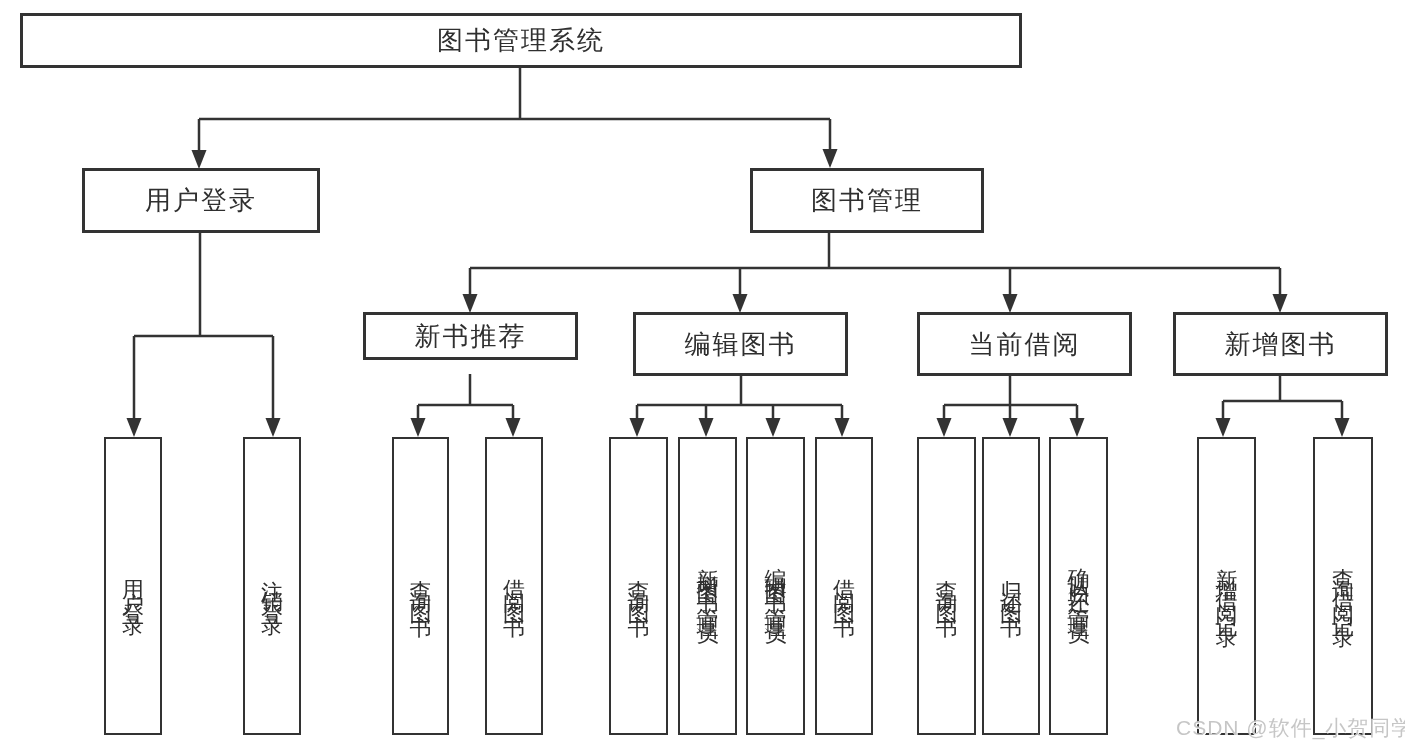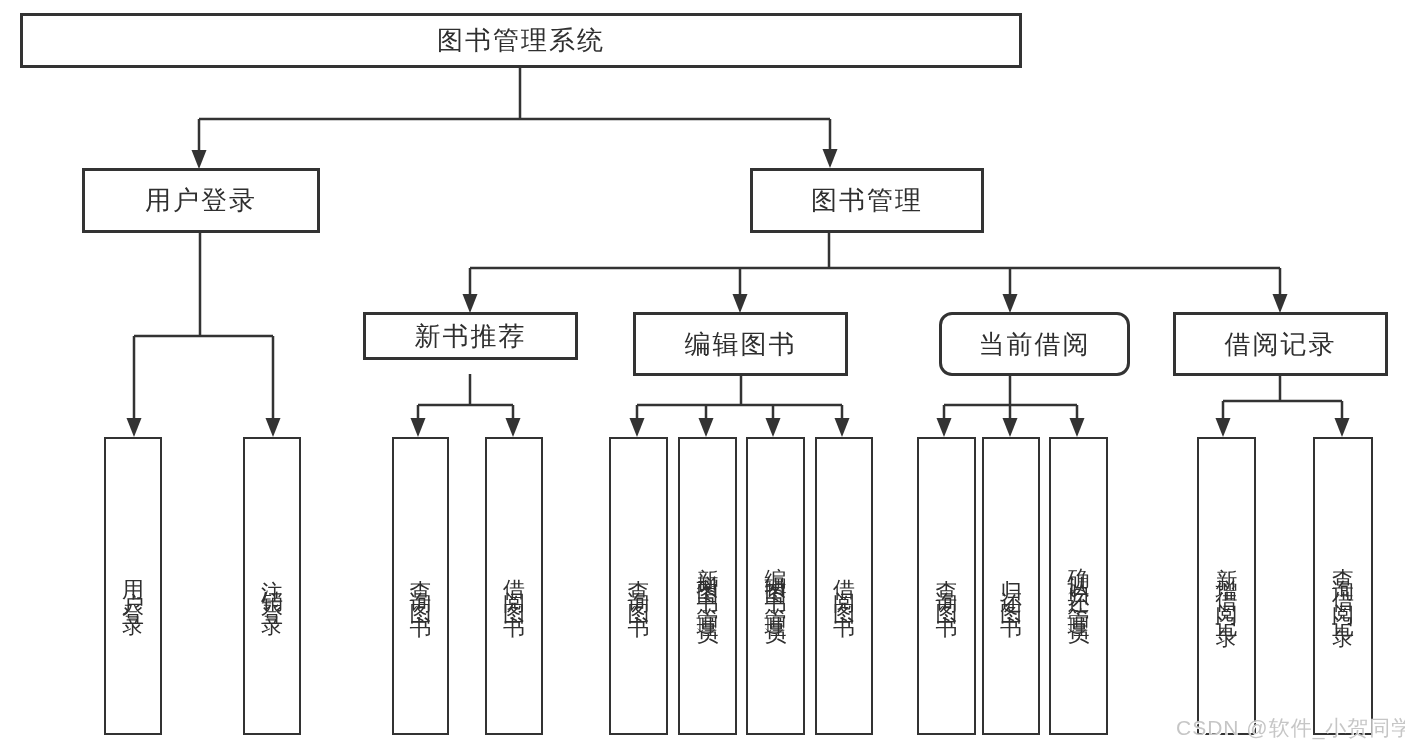--- a/index.html
+++ b/index.html
@@ -98,25 +98,25 @@
   <div class="node" style="left:712px; top:168px; width:234px; height:65px;margin-left:38px;">
     <span class="h-label">图书管理</span>
   </div>
 
   <div class="node" style="left:363px; top:312px; width:215px; height:48px;">
     <span class="h-label">新书推荐</span>
   </div>
   <div class="node" style="left:633px; top:312px; width:215px; height:64px;">
     <span class="h-label">编辑图书</span>
   </div>
-  <div class="node" style="left:939px; top:312px; width:191px; height:64px;border-radius:13px;">
+  <div class="node" style="left:917px; top:312px; width:215px; height:64px;">
     <span class="h-label">当前借阅</span>
   </div>
   <div class="node" style="left:1173px; top:312px; width:215px; height:64px;">
-    <span class="h-label">借阅记录</span>
+    <span class="h-label">新增图书</span>
   </div>
 
   <div class="node leaf" style="left:104px; top:437px; width:58px; height:298px;">
     <span class="v-label">用户登录</span>
   </div>
   <div class="node leaf" style="left:243px; top:437px; width:58px; height:298px;">
     <span class="v-label">注销登录</span>
   </div>
 
   <div class="node leaf" style="left:392px; top:437px; width:57px; height:298px;">

